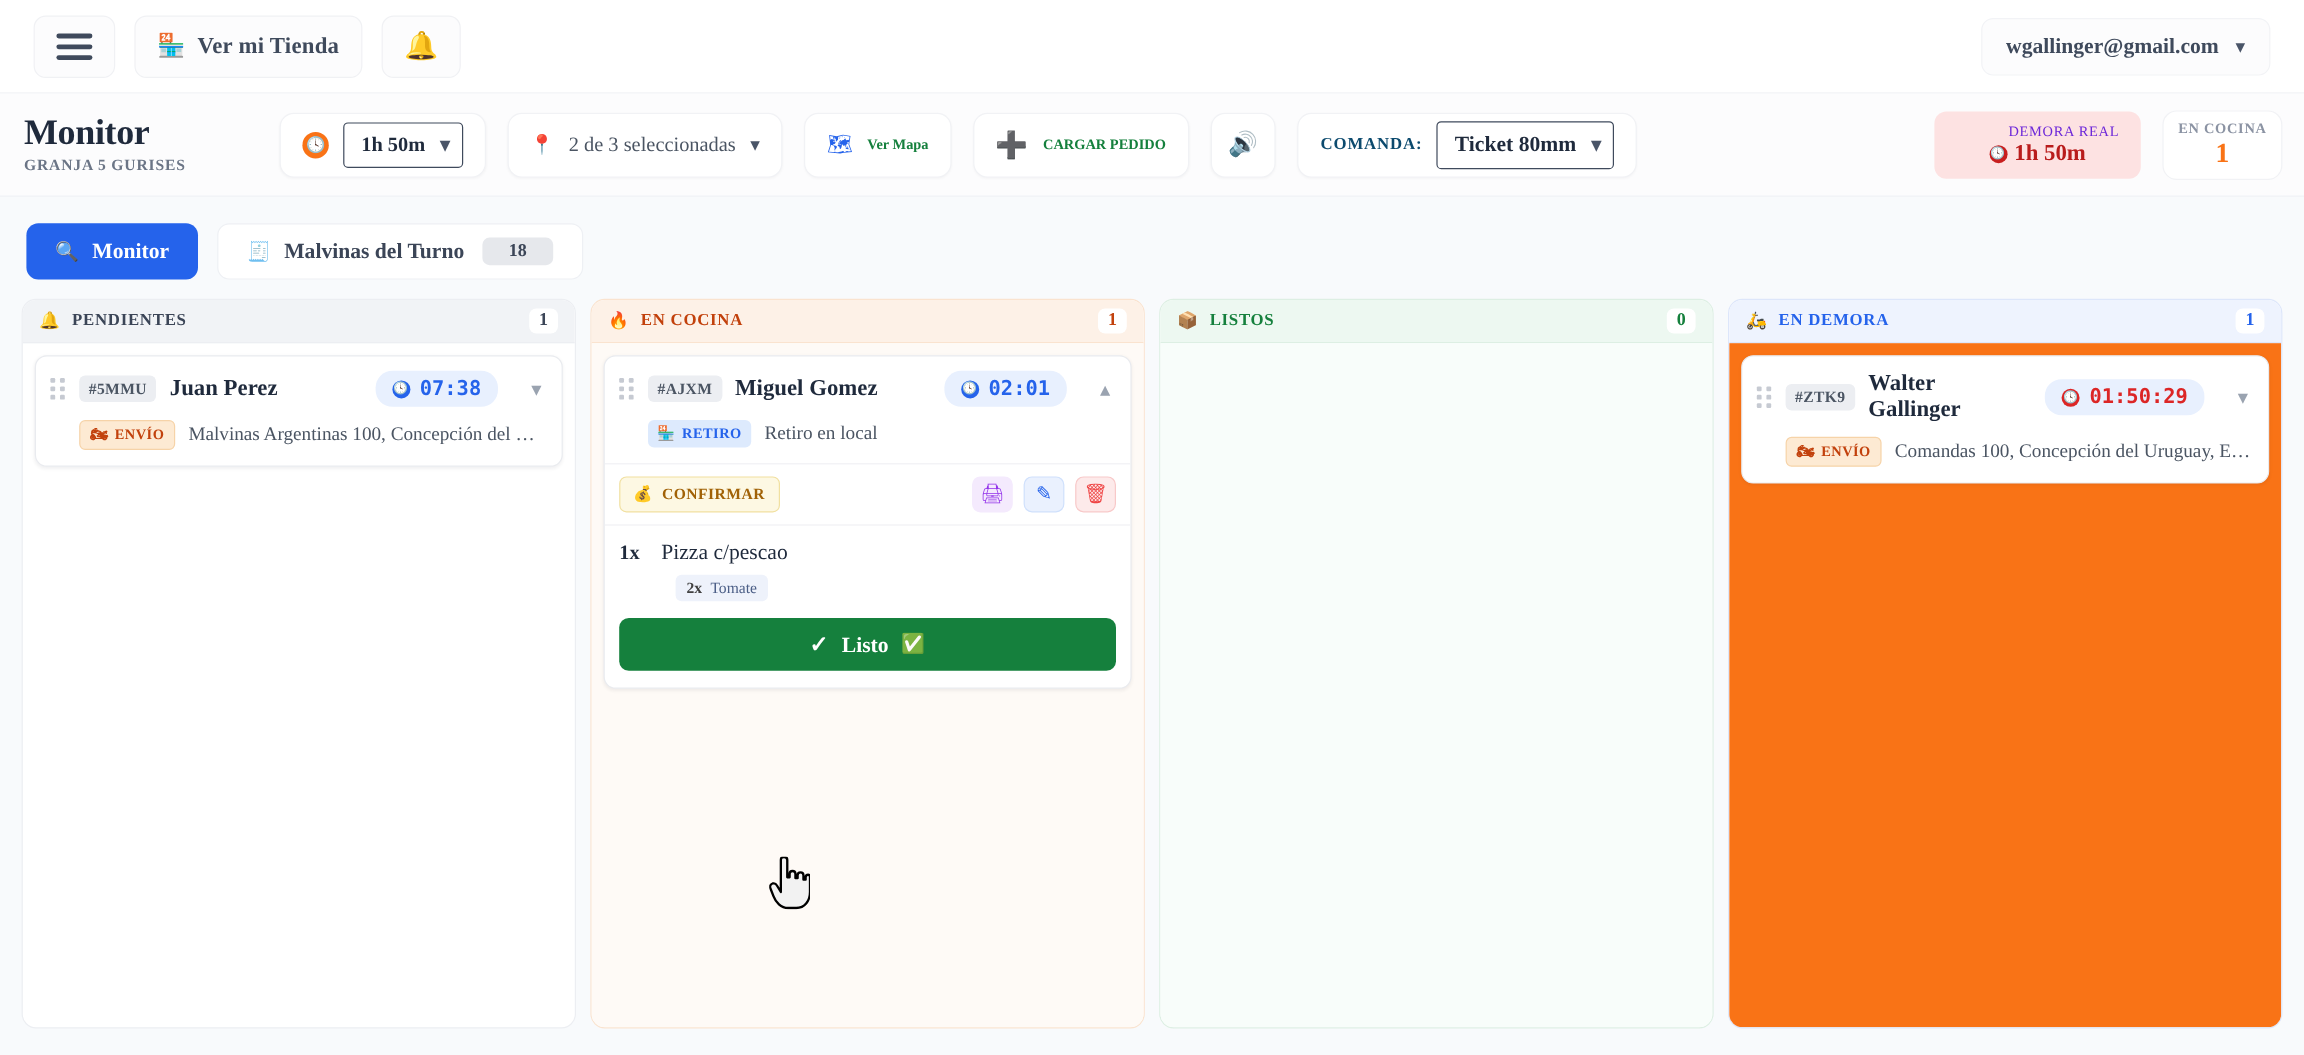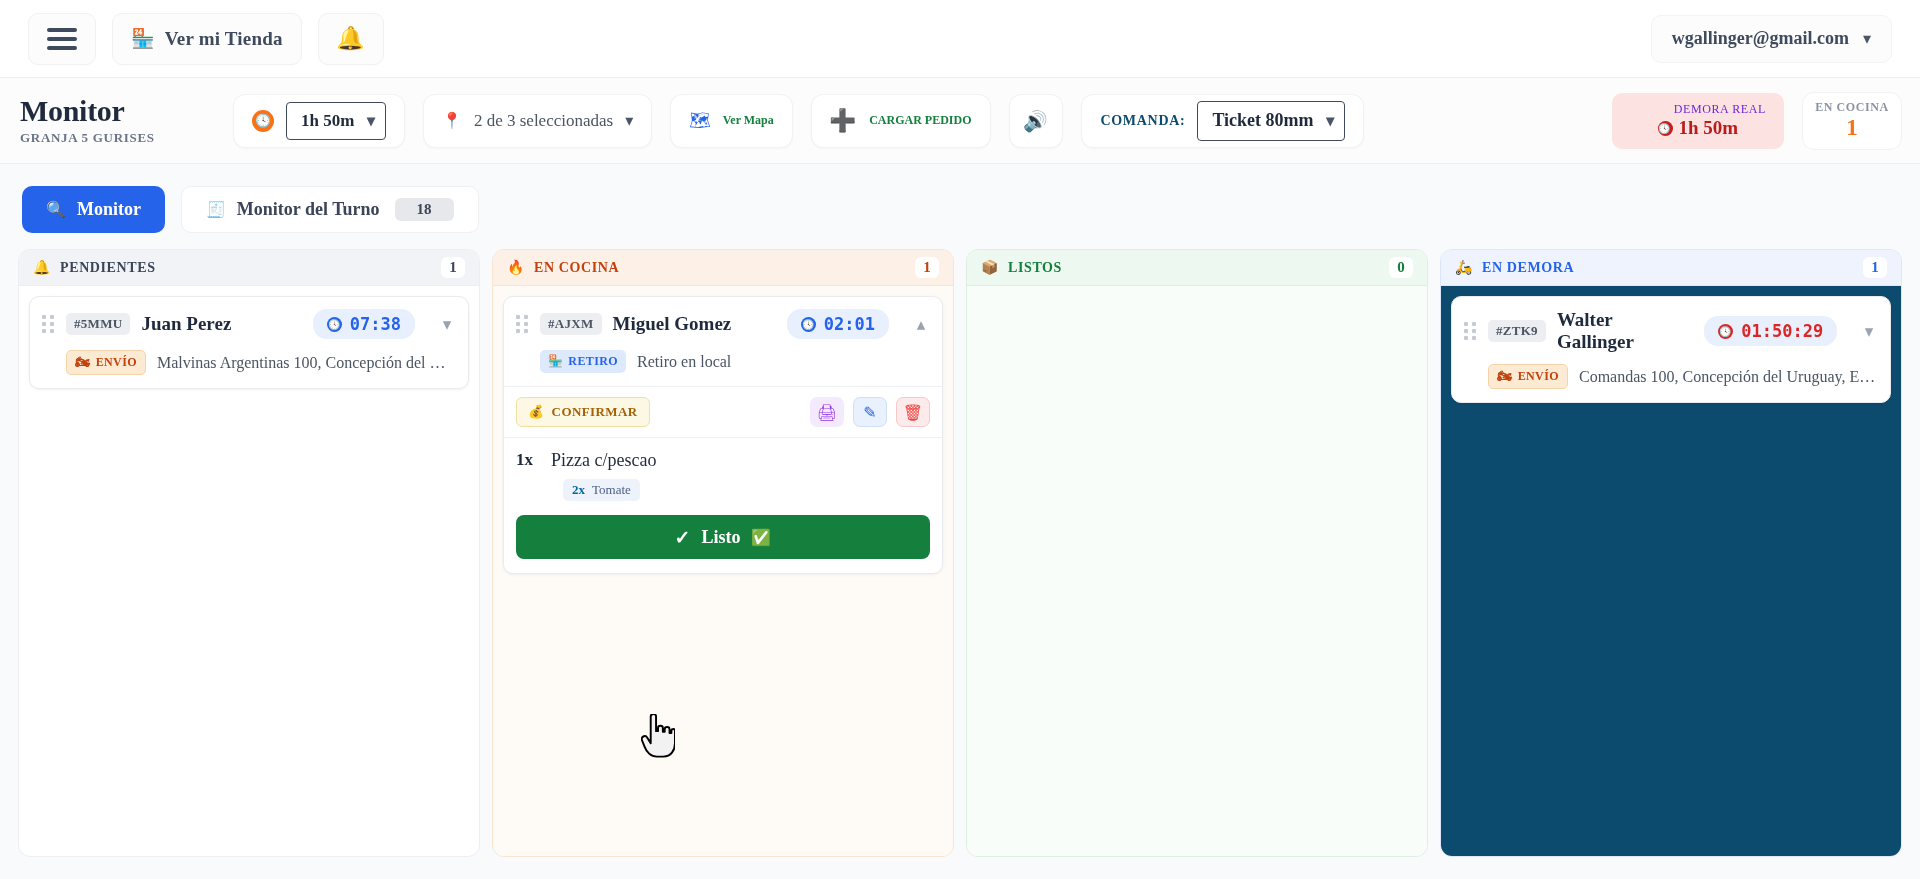--- a/index.html
+++ b/index.html
@@ -154,21 +154,21 @@
   .c-cocina .col-body { background: #fefaf6; }
   .c-listos { border-color: #ddefe3; }
   .c-listos .col-head { background: #edf8f1; border-bottom-color: #ddefe3; }
   .c-listos .col-title { color: #15803d; }
   .c-listos .col-badge { color: #15803d; }
   .c-listos .col-body { background: #f8fdfa; }
   .c-camino { border-color: #dde6fa; }
   .c-camino .col-head { background: #eef3fe; border-bottom-color: #dde6fa; }
   .c-camino .col-title { color: #2563eb; }
   .c-camino .col-badge { color: #2563eb; }
-  .c-camino .col-body { background: #0c4a6e; }
+  .c-camino .col-body { background: #f97316; }
 
   
   .card {
     background: #fff; border: 1px solid #e9ebef; border-radius: 10px;
     box-shadow: 0 1px 3px rgba(16,24,40,.06);
     overflow: hidden; margin-bottom: 10px;
   }
   .card-top { padding: 12px 12px 13px 12px; position: relative; }
   .card-row1 { display: flex; align-items: center; gap: 11px; }
   .grip { width: 13px; display: grid; grid-template-columns: 1fr 1fr; gap: 3px; }
@@ -212,29 +212,29 @@
   .act-group { display: flex; gap: 9px; }
   .act {
     width: 34px; height: 30px; border-radius: 7px;
     display: flex; align-items: center; justify-content: center; font-size: 16px; cursor: pointer;
   }
   .act.print { background: #f4eafd; color: #9333ea; }
   .act.edit { background: #eaf1fe; border: 1px solid #cfe0fc; color: #2563eb; }
   .act.del { background: #fdeaea; border: 1px solid #f8c9c9; color: #ef4444; }
 
   .items { padding: 12px 12px 14px 12px; border-top: 1px solid #f0f1f4; }
-  .item-row { display: flex; gap: 18px; align-items: flex-start; }
+  .item-row { display: flex; gap: 18px; align-items: center; }
   .item-qty { font-weight: bold; font-size: 17px; color: #1f2a3c; }
   .item-name { font-size: 18px; color: #1f2a3c; }
   .mod {
     display: inline-flex; gap: 7px; align-items: baseline;
     background: #eef2fb; border-radius: 5px; padding: 3px 9px;
     margin: 8px 0 0 47px; font-size: 13px; color: #4b5e86;
   }
-  .mod b { color: #0369a1; font-size: 13px; }
+  .mod b { color: #404040; font-size: 13px; }
 
   .ready-btn {
     margin: 0 12px 14px 12px; height: 44px; border-radius: 8px;
     background: #15803d; color: #fff;
     display: flex; align-items: center; justify-content: center; gap: 11px;
     font-weight: bold; font-size: 18px; cursor: pointer;
   }
   .ready-check { font-size: 19px; }
   .ready-box { font-size: 16px; }
 
@@ -326,21 +326,21 @@
   </div>
 </div>
 
 <div class="tabs">
   <div class="tab active">
     <span>🔍</span>
     <span class="tab-text">Monitor</span>
   </div>
   <div class="tab idle">
     <span>🧾</span>
-    <span class="tab-text">Monitor del Turno</span>
+    <span class="tab-text">Malvinas del Turno</span>
     <span class="tab-count">18</span>
   </div>
 </div>
 
 <div class="board-wrap">
 <div class="board">
 
   <div class="col c-pend">
     <div class="col-head">
       <div class="col-title">

